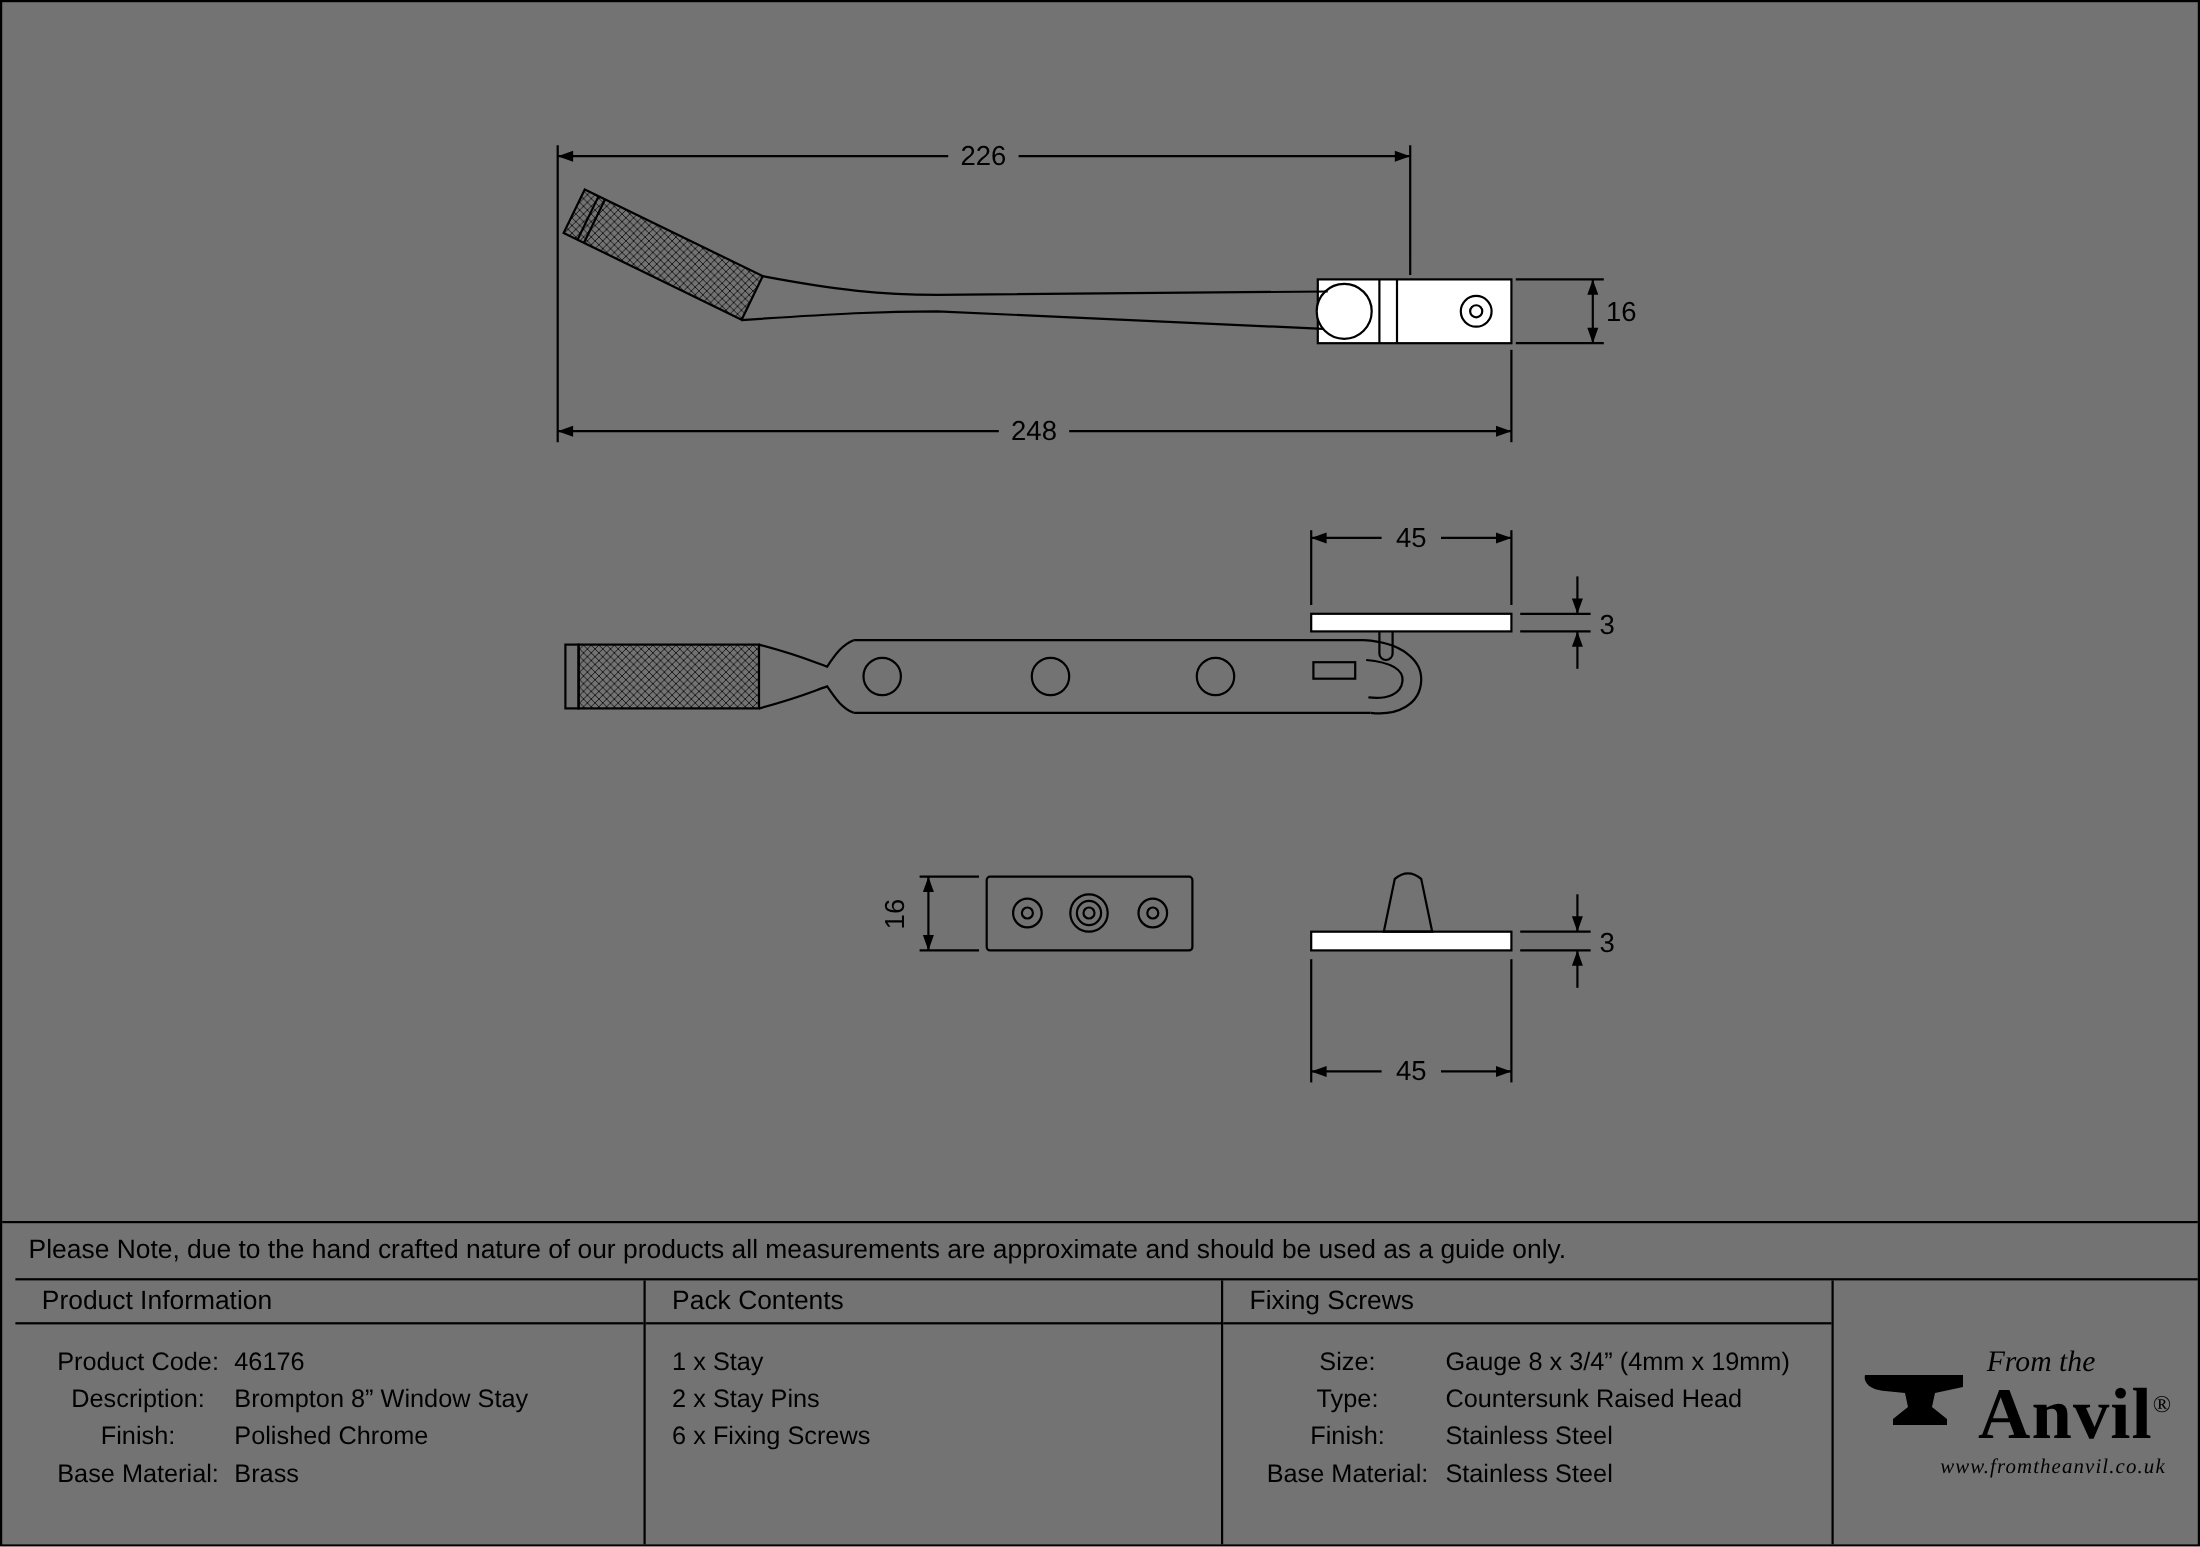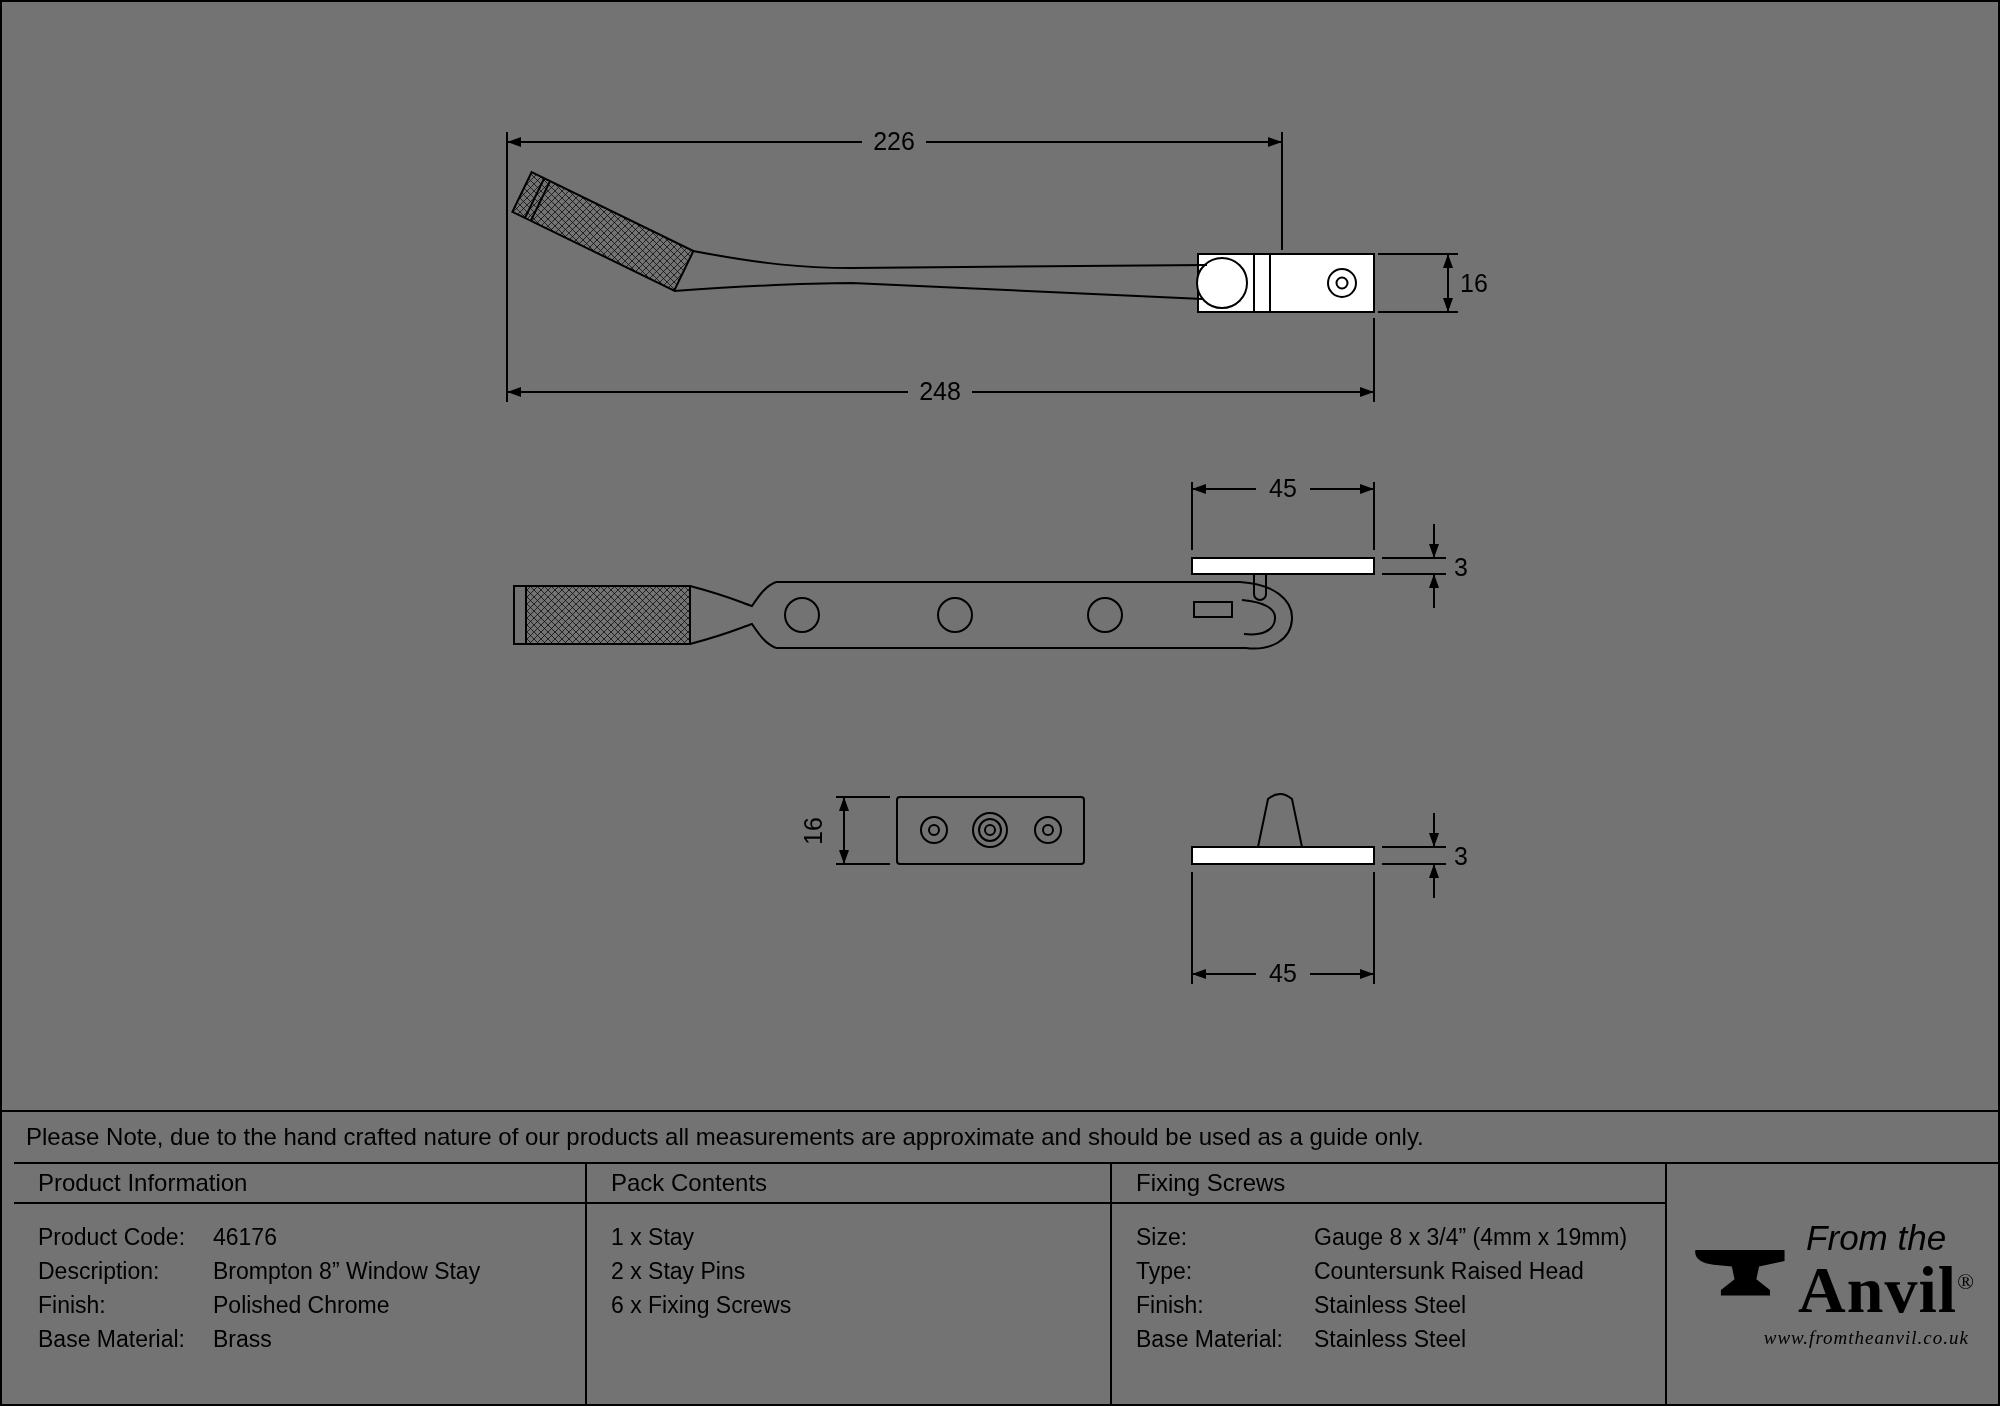--- a/index.html
+++ b/index.html
@@ -8,28 +8,28 @@
   .sheet { position:absolute; inset:0; border:2px solid #000; display:flex; flex-direction:column; background:#737373; }
   .drawing-area { position:relative; height:1108px; overflow:hidden; }
   .drawing-area svg { display:block; }
   .note-row { border-top:2px solid #000; height:52px; display:flex; align-items:center; padding:0 24px; font-size:24px; }
   .info-table { flex:1; border-top:2px solid #000; display:grid; grid-template-columns:573px 525px 555px 1fr;margin-left:12px; }
   .col { border-right:2px solid #000; display:flex; flex-direction:column; min-width:0; }
   .col:last-child { border-right:none; }
   .col-header { height:40px; border-bottom:2px solid #000; display:flex; align-items:center; padding:0 24px; font-size:24px; flex-shrink:0; }
   .col-body { padding:16px 24px 0 24px; font-size:23px; line-height:34px; }
   .kv { display:flex; }
-  .kv .k { width:175px; flex-shrink:0; }
+  .kv .k { width:175px; flex-shrink:0;text-align:center; }
   .kv .v { white-space:nowrap; }
   .fs .k { width:178px; }
   .logo-col { align-items:center; justify-content:center; }
   .logo { display:flex; flex-direction:column; align-items:center; }
   .logo-row { display:flex; align-items:center; gap:8px; }
   .logo-stack { display:flex; flex-direction:column; line-height:1; }
-  .from-the { font-family:Liberation Sans, sans-serif; font-style:italic; font-size:35px; margin:0 0 2px 8px; }
+  .from-the { font-family:Liberation Serif, serif; font-style:italic; font-size:27px; margin:0 0 2px 8px; }
   .brand { font-family:"Liberation Serif", serif; font-weight:bold; font-size:66px; letter-spacing:1px; }
   .brand sup { font-size:22px; font-weight:normal; vertical-align:super; }
   .website { font-family:"Liberation Serif", serif; font-style:italic; font-size:19px; letter-spacing:1px; align-self:flex-end; margin:4px 6px 0 0; }
 </style>
 </head>
 <body>
 
 <div class="sheet">
 
   <div class="drawing-area">

